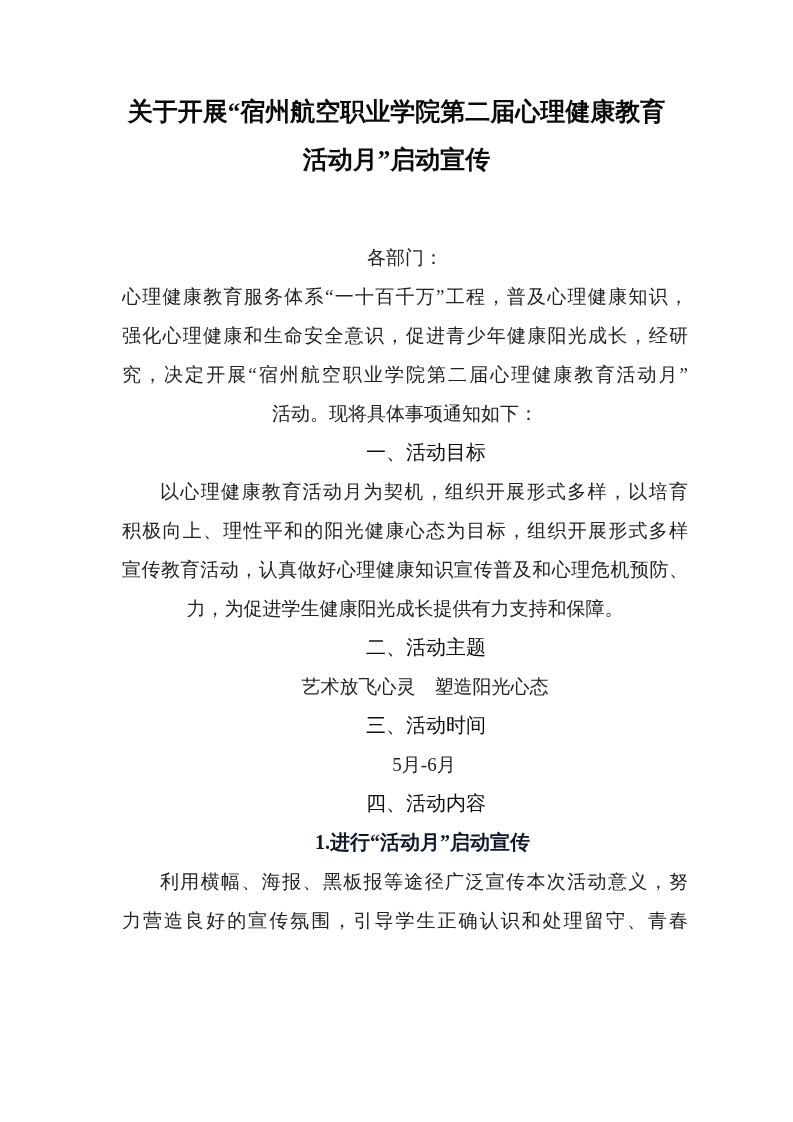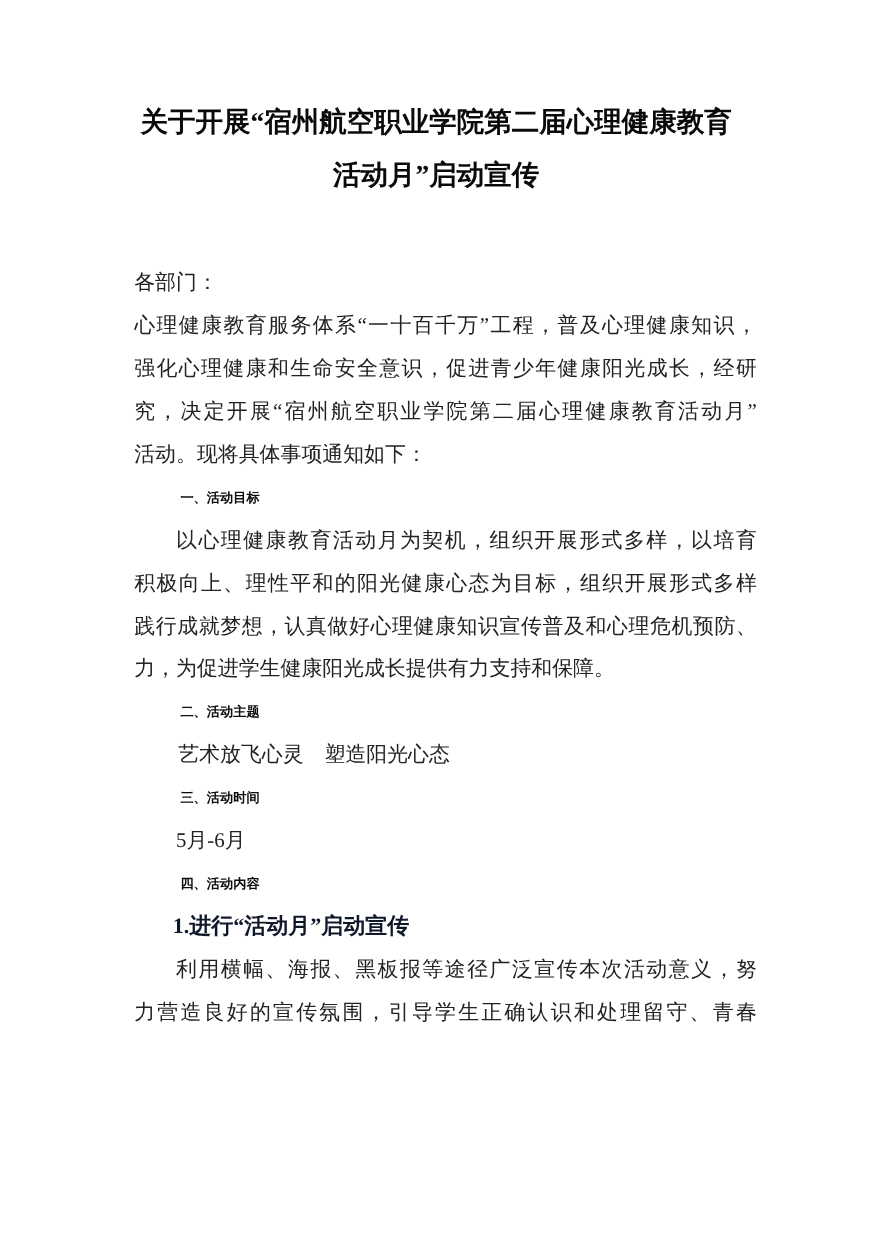--- a/index.html
+++ b/index.html
@@ -34,34 +34,35 @@
     left: 122px;
     width: 566px;
     font-family: "Liberation Serif", serif;
     font-size: 19px;
     line-height: 39px;
     color: #222222;
   }
   .line {
     height: 39px;
     overflow: hidden;
+    text-align: center;
   }
   
   .just {
     text-align: justify;
     text-align-last: justify;
   }
   
   .first {
     text-indent: 38px;
   }
   .head {
     font-family: "Liberation Sans", sans-serif;
-    font-weight: 700;
-    font-size: 12px;
+    font-weight: 400;
+    font-size: 20px;
     color: #0d0d0d;
     text-indent: 42px;
   }
   .numhead {
     font-family: "Liberation Serif", serif;
     font-weight: 700;
     font-size: 20px;
     color: #0f172a;
     text-indent: 35px;
   }
@@ -86,21 +87,21 @@
     <div class="line">各部门：</div>
 
     <div class="line just">心理健康教育服务体系“一十百千万”工程，普及心理健康知识，</div>
     <div class="line just">强化心理健康和生命安全意识，促进青少年健康阳光成长，经研</div>
     <div class="line just">究，决定开展“宿州航空职业学院第二届心理健康教育活动月”</div>
     <div class="line">活动。现将具体事项通知如下：</div>
 
     <div class="line head">一、活动目标</div>
     <div class="line just first">以心理健康教育活动月为契机，组织开展形式多样，以培育</div>
     <div class="line just">积极向上、理性平和的阳光健康心态为目标，组织开展形式多样</div>
-    <div class="line just">践行成就梦想，认真做好心理健康知识宣传普及和心理危机预防、</div>
+    <div class="line just">宣传教育活动，认真做好心理健康知识宣传普及和心理危机预防、</div>
     <div class="line">力，为促进学生健康阳光成长提供有力支持和保障。</div>
 
     <div class="line head">二、活动主题</div>
     <div class="line theme">艺术放飞心灵　塑造阳光心态</div>
 
     <div class="line head">三、活动时间</div>
     <div class="line time">5月-6月</div>
 
     <div class="line head">四、活动内容</div>
     <div class="line numhead">1.进行“活动月”启动宣传</div>

